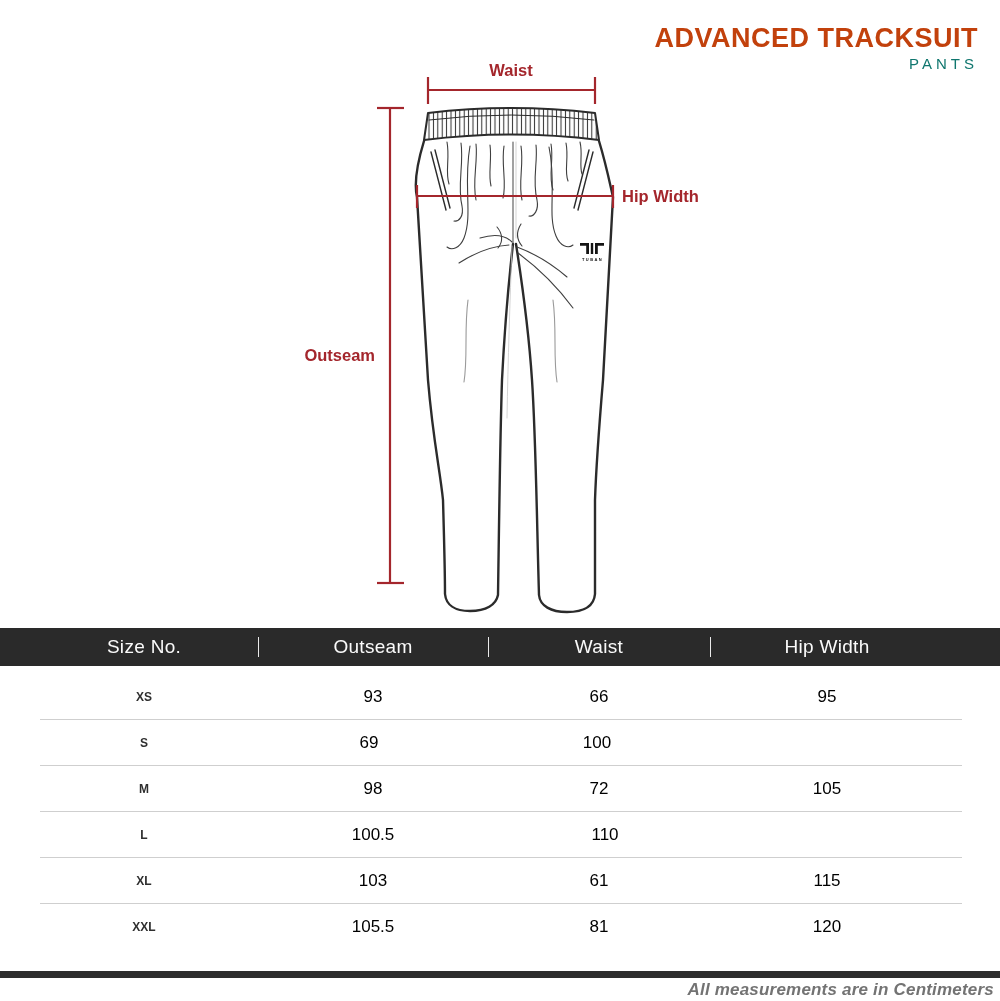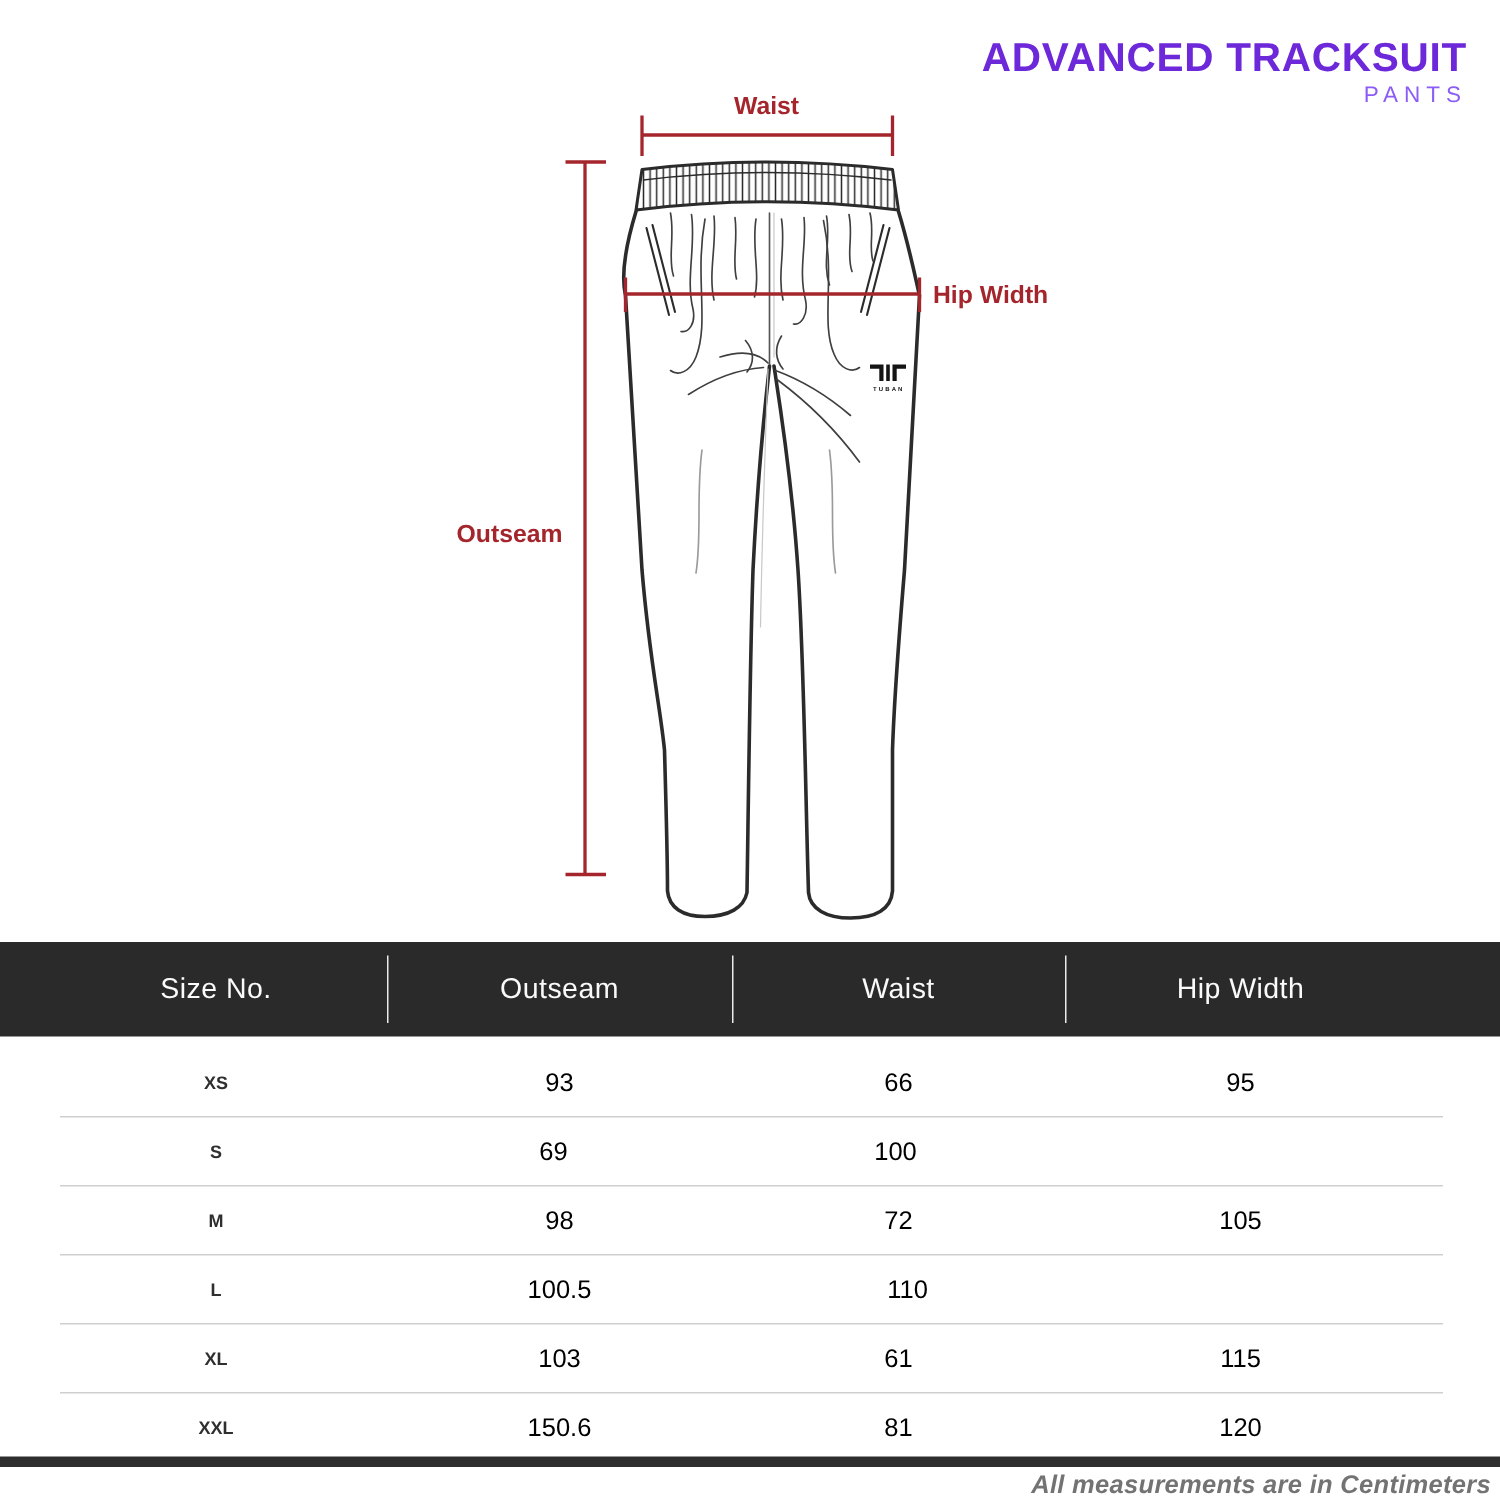--- a/index.html
+++ b/index.html
@@ -12,35 +12,35 @@
   }
   .page{position:absolute;inset:0;}
 
   
   .title-block{
     position:absolute;top:24px;right:22px;
     text-align:right;line-height:1.05;
   }
   .page-title{
     font-size:27px;font-weight:900;letter-spacing:0.5px;
-    color:#6d28d9;white-space:nowrap;
+    color:#c2410c;white-space:nowrap;
   }
   .page-subtitle{
     font-size:15px;font-weight:500;letter-spacing:4px;
-    color:#8b5cf6;margin-top:4px;
+    color:#0f766e;margin-top:4px;
   }
 
   
   .diagram{position:absolute;top:0;left:0;width:1000px;height:622px;}
 
   
   .size-table{position:absolute;top:628px;left:0;width:1000px;}
   .table-header{
     position:relative;display:flex;align-items:center;
-    height:63px;background:#2a2a2a;color:#fafafa;
+    height:38px;background:#2a2a2a;color:#fafafa;
   }
   .th,.td{
     flex:0 0 auto;box-sizing:border-box;text-align:center;
   }
   .c1{width:258px;padding-left:30px;}
   .c2{width:230px;}
   .c3{width:222px;}
   .c4{width:290px;padding-right:56px;}
   .th{font-size:19px;font-weight:500;letter-spacing:0.3px;}
   .col-sep{
@@ -219,21 +219,21 @@
       <div class="tr">
         <div class="td size c1">XL</div>
         <div class="td c2">103</div>
         <div class="td c3">61</div>
         <div class="td c4">115</div>
       </div>
       <div class="row-divider"></div>
 
       <div class="tr">
         <div class="td size c1">XXL</div>
-        <div class="td c2">150.6</div>
+        <div class="td c2">105.5</div>
         <div class="td c3">81</div>
         <div class="td c4">120</div>
       </div>
     </div>
   </div>
 
   <div class="footer-bar"></div>
   <div class="footer-note">All measurements are in Centimeters</div>
 
 </div>

